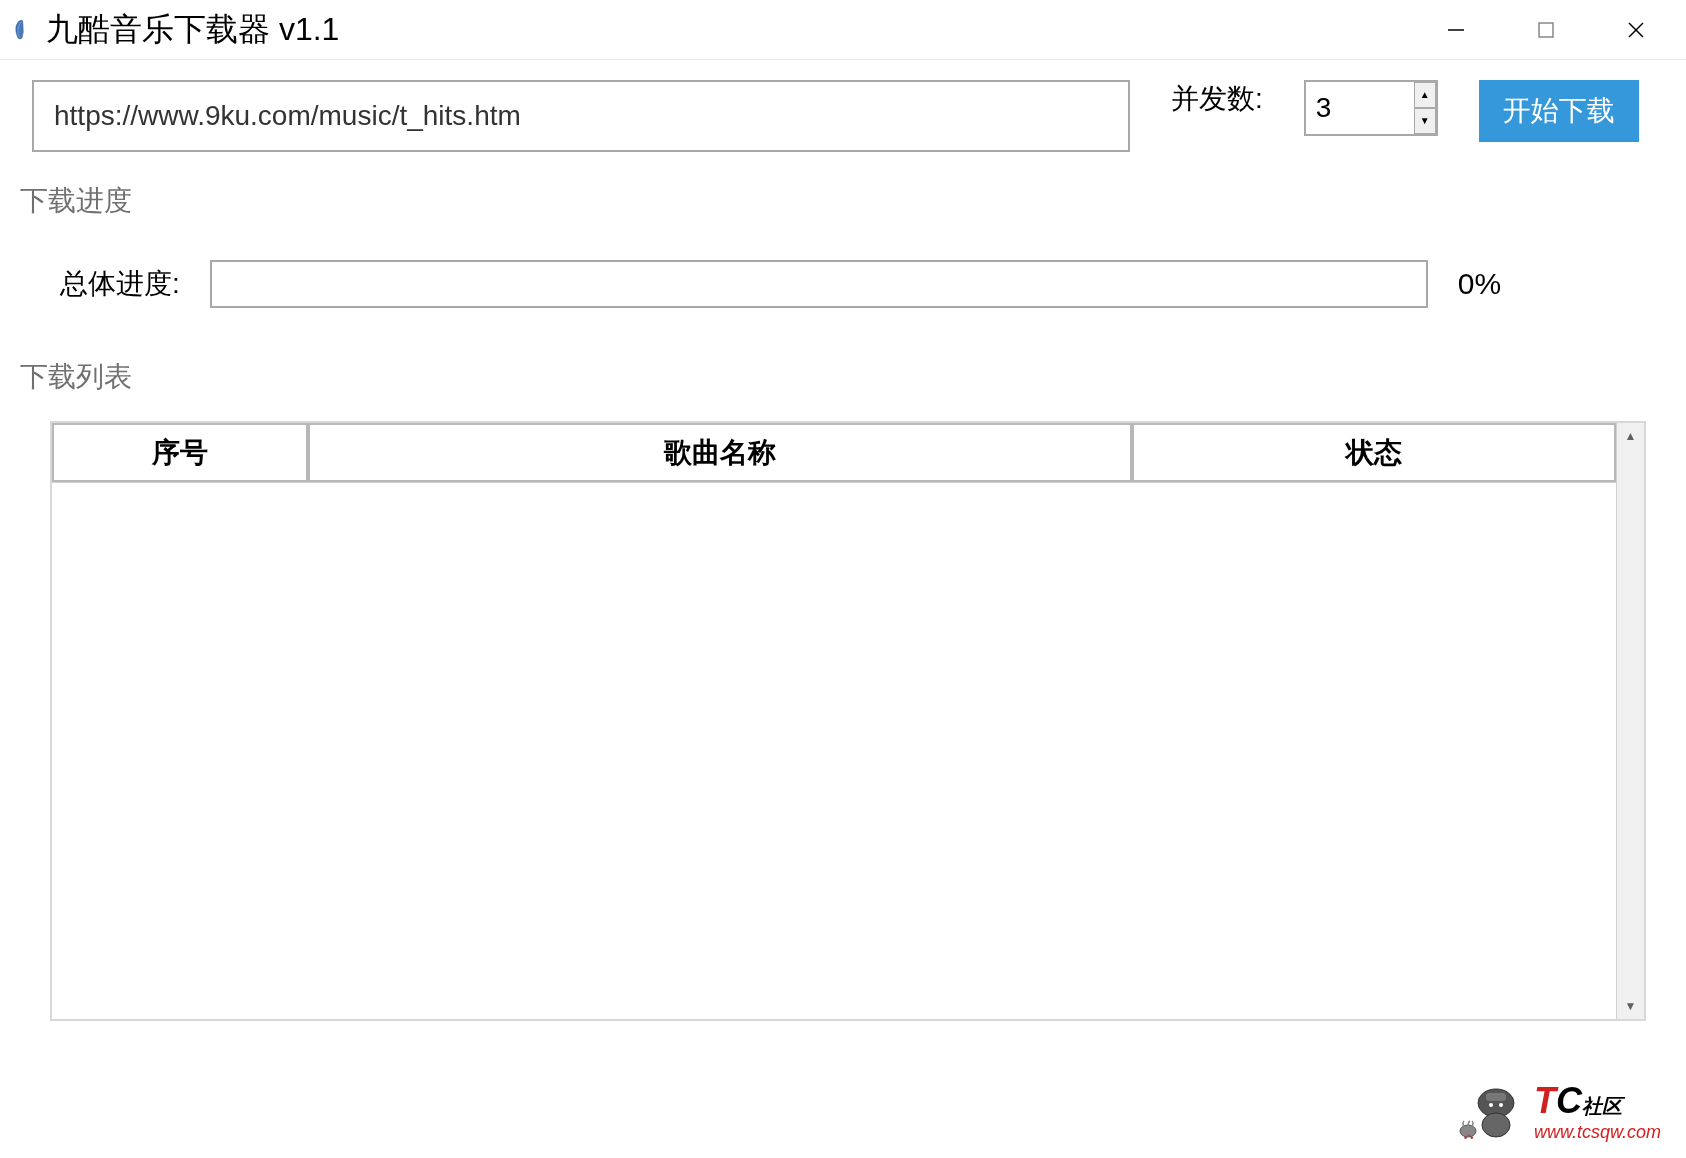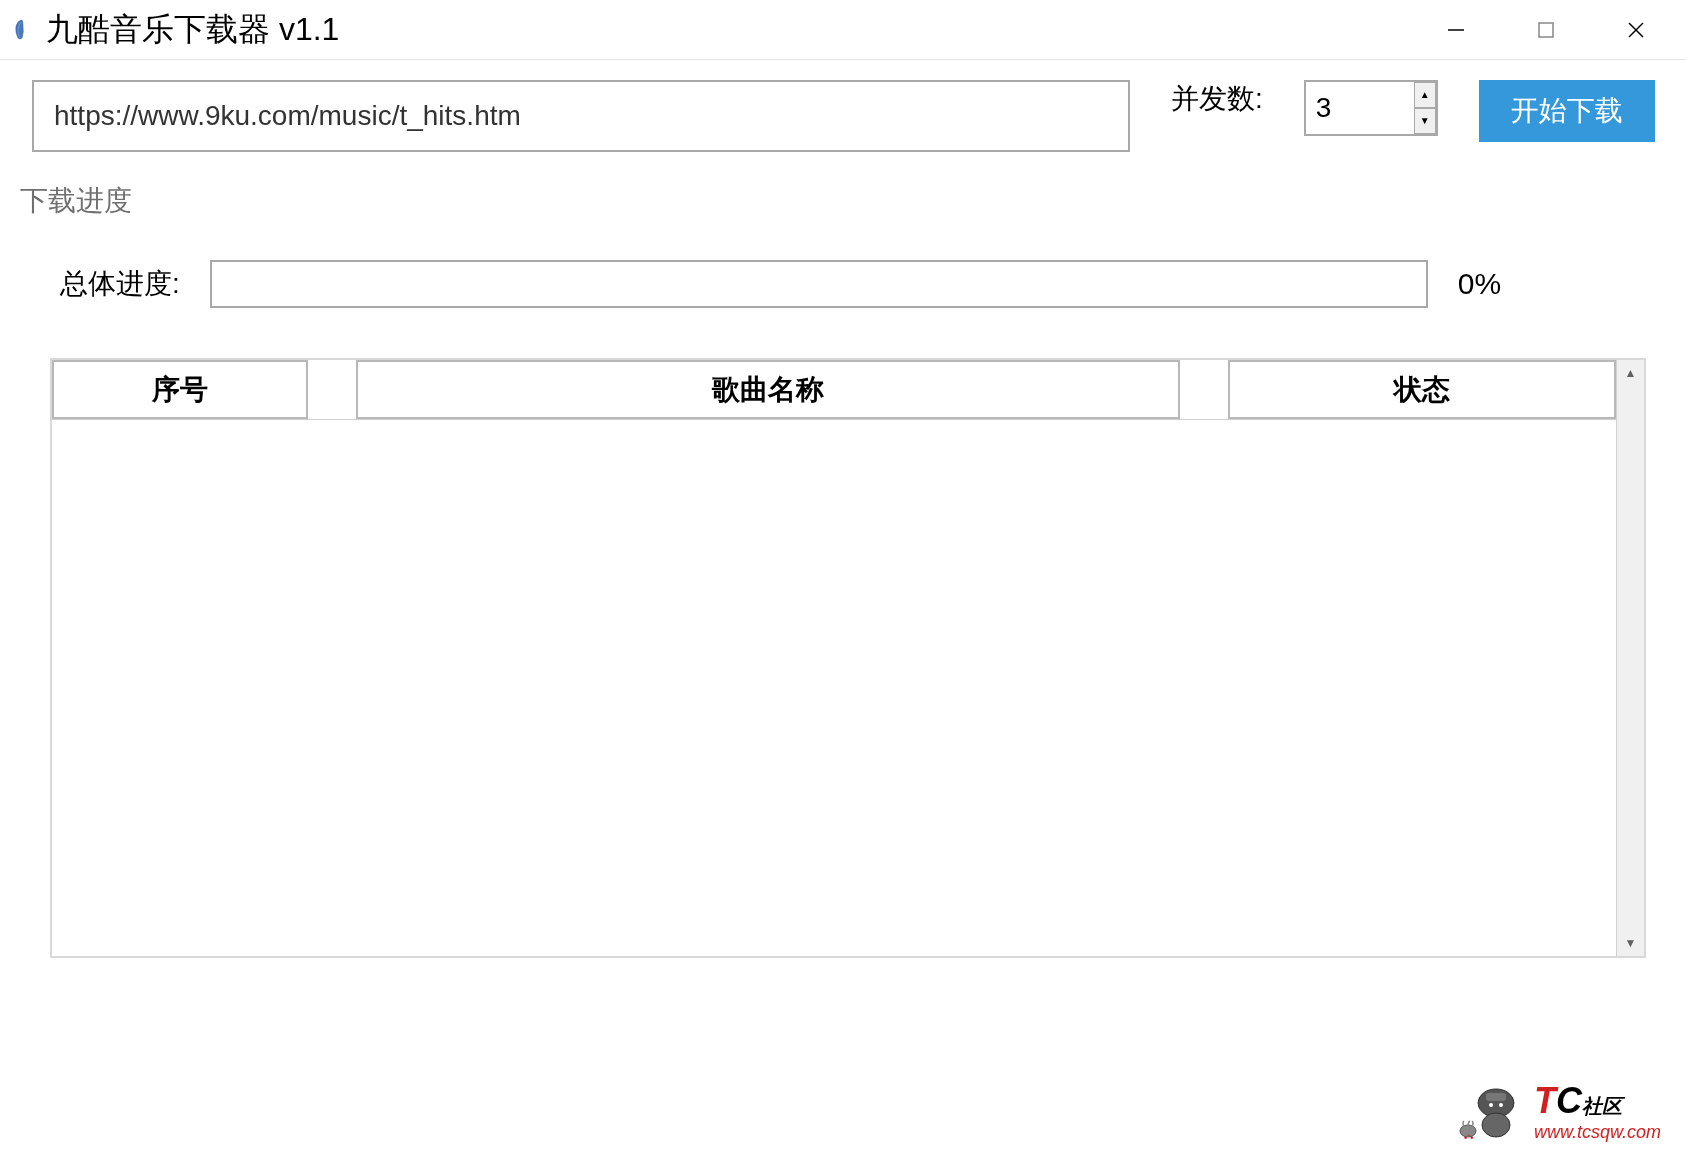--- a/index.html
+++ b/index.html
@@ -115,21 +115,21 @@
       background: #f0f0f0;
       border: 1px solid #aaa;
       font-size: 10px;
       line-height: 1;
       display: flex;
       align-items: center;
       justify-content: center;
       cursor: pointer;
     }
     .start-button {
-      width: 176px;
+      width: 160px;
       height: 62px;
       background: #3498db;
       color: #fff;
       border: none;
       font-size: 28px;
       cursor: pointer;
       font-family: inherit;
     }
     .progress-section {
       margin-bottom: 30px;
@@ -166,21 +166,20 @@
       position: relative;
     }
     .table-main {
       flex: 1;
       overflow: hidden;
     }
     .table-header {
       display: flex;
       height: 60px;
       border-bottom: 1px solid #d0d0d0;
-      gap: 48px;
     }
     .table-header-cell {
       border: 2px solid #b8b8b8;
       display: flex;
       align-items: center;
       justify-content: center;
       font-size: 28px;
       font-weight: bold;
       color: #000;
       background: #fff;
@@ -296,20 +295,21 @@
   <div class="progress-section">
     <div class="section-label">下载进度</div>
     <div class="progress-row">
       <span class="progress-label">总体进度:</span>
       <div class="progress-bar"></div>
       <span class="progress-percent">0%</span>
     </div>
   </div>
 
   <div class="list-section">
+    <div class="section-label">下载列表</div>
     <div class="table-container">
       <div class="table-main">
         <div class="table-header">
           <div class="table-header-cell col-index">序号</div>
           <div class="table-header-cell col-name">歌曲名称</div>
           <div class="table-header-cell col-status">状态</div>
         </div>
         <div class="table-body"></div>
       </div>
       <div class="table-scrollbar">

